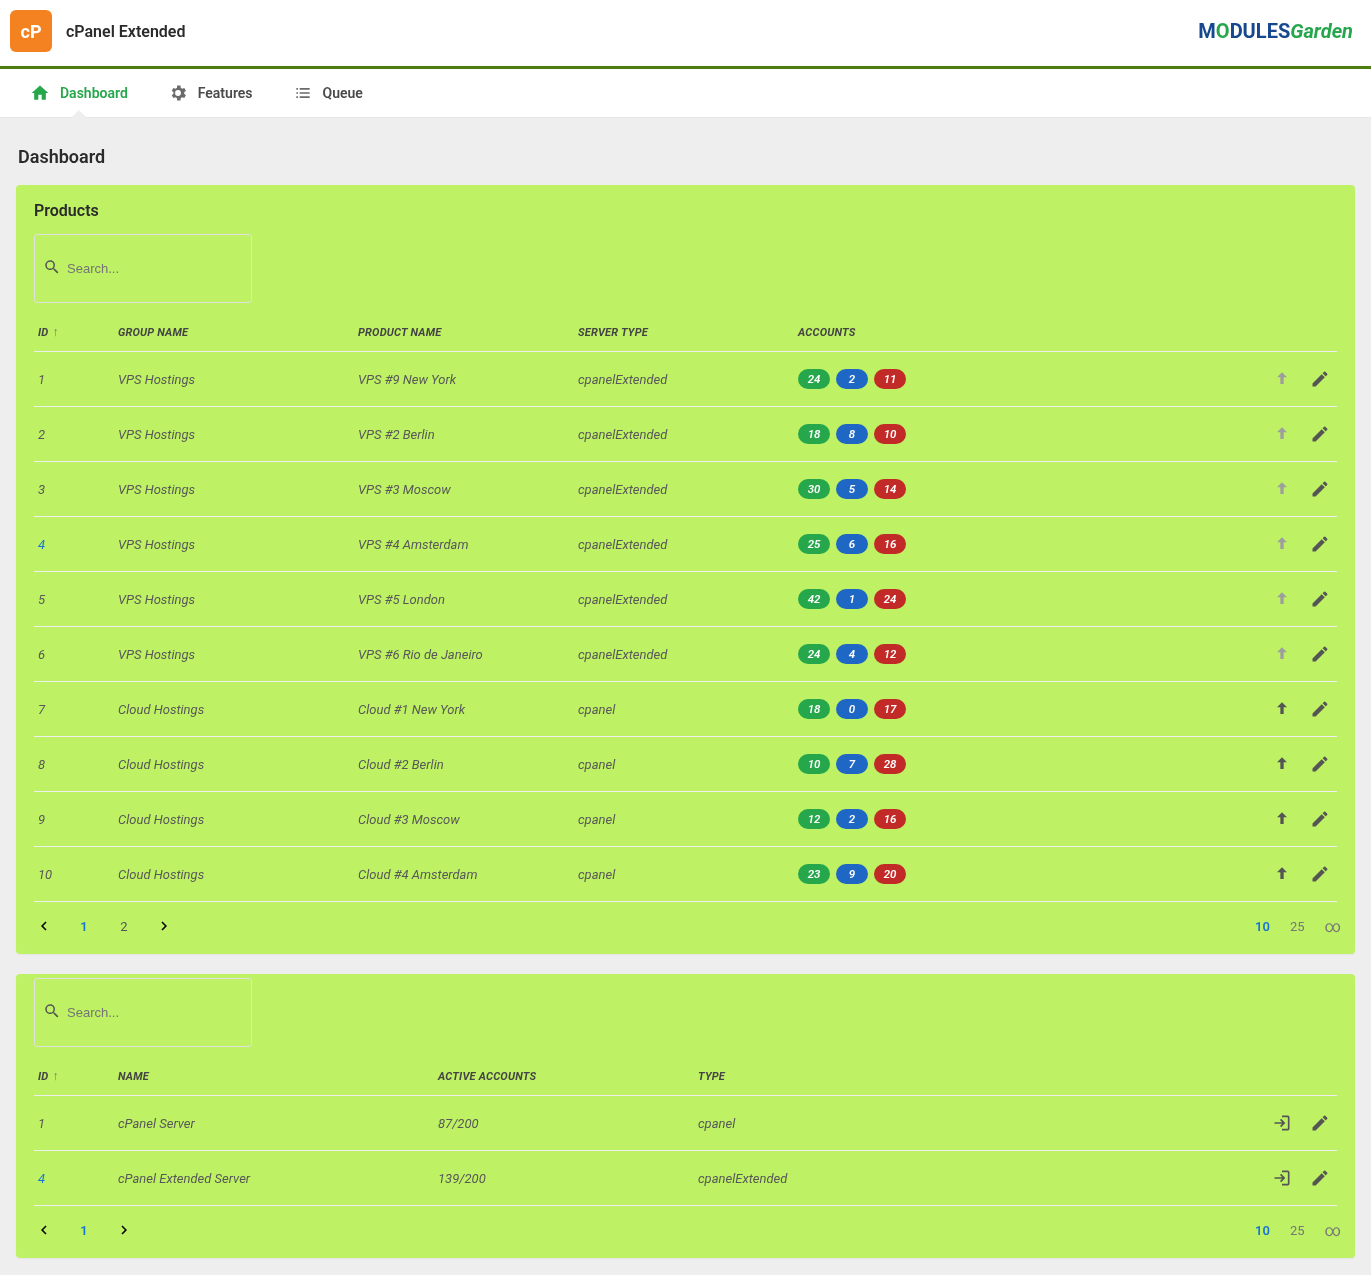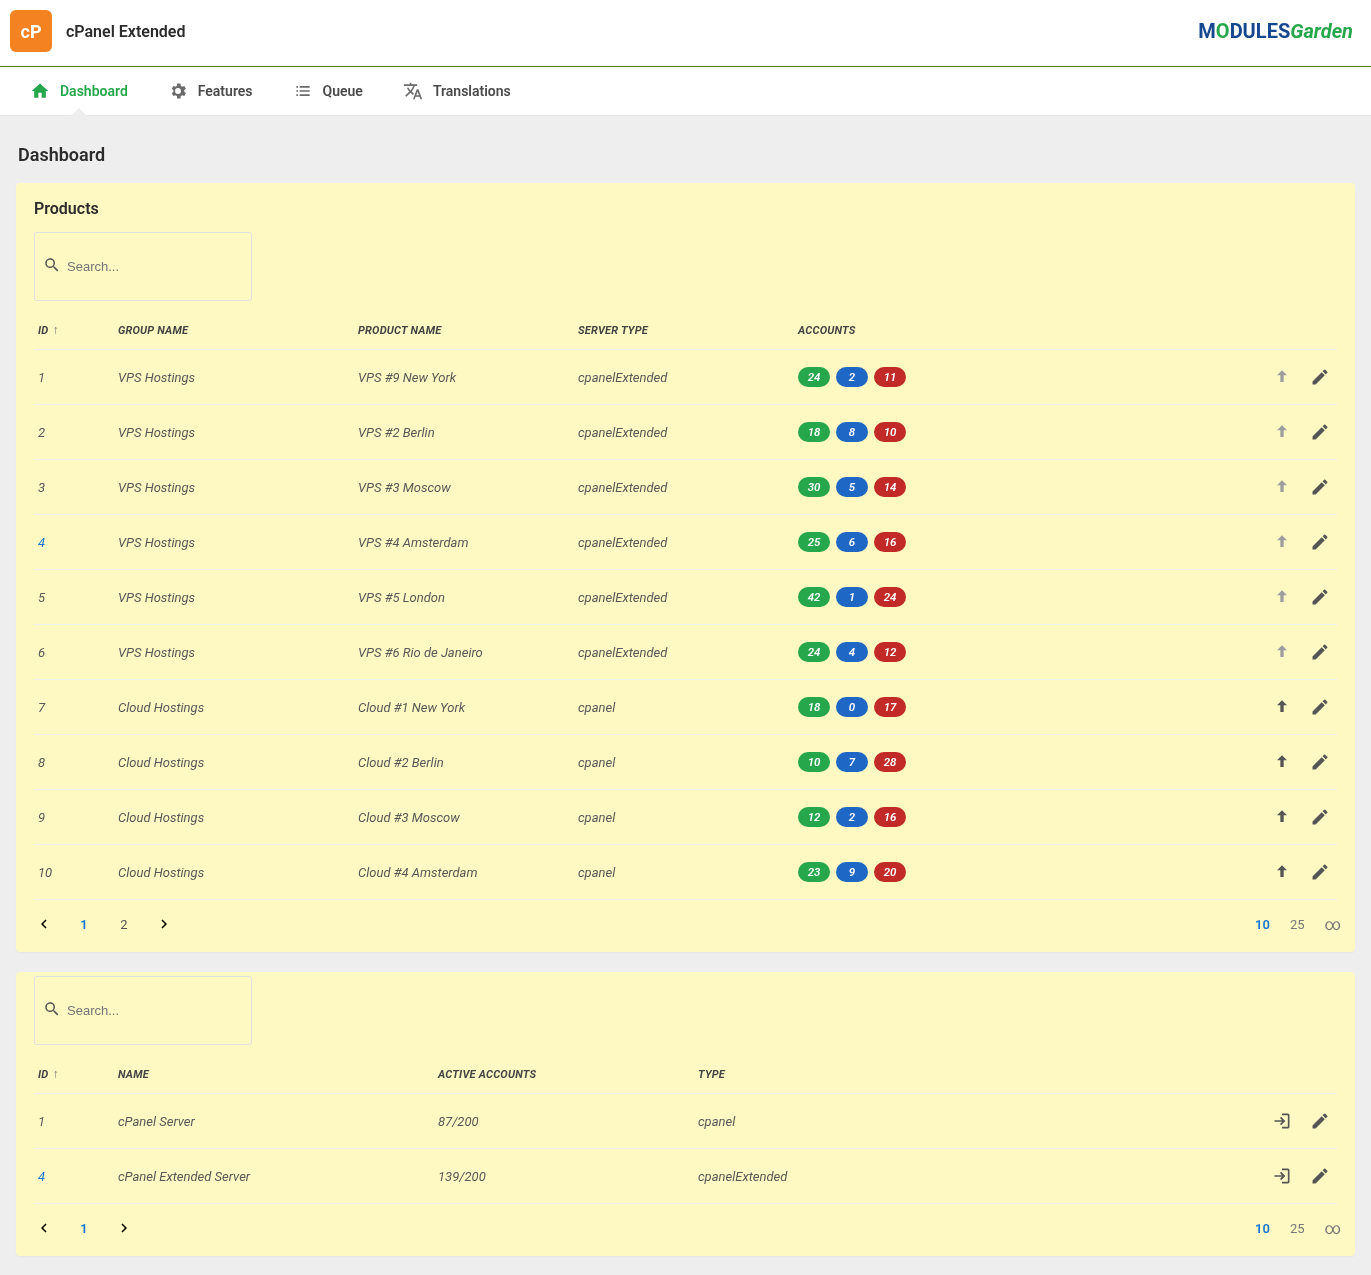--- a/index.html
+++ b/index.html
@@ -1,37 +1,37 @@
 <!DOCTYPE html>
 <html><head>
 <meta charset="utf-8">
 <style>
 * { box-sizing: border-box; margin: 0; padding: 0; }
 body { font-family: -apple-system, BlinkMacSystemFont, "Segoe UI", Roboto, Helvetica, Arial, sans-serif; font-size: 13px; color: #5e5e5e; background: #eeeeee; }
 
-.header { background: #fff; display: flex; align-items: center; justify-content: space-between; padding: 10px 18px 14px 10px; border-bottom: 1px solid #4d7c0f; }
+.header { background: #fff; display: flex; align-items: center; justify-content: space-between; padding: 10px 18px 14px 10px; border-bottom: 3px solid #4d7c0f; }
 .header-left { display: flex; align-items: center; gap: 14px; }
 .app-icon { width: 42px; height: 42px; background: #f58220; border-radius: 6px; display:flex; align-items:center; justify-content:center; color:#fff; font-weight:bold; font-size:18px; }
 .app-title { font-size: 16px; font-weight: 600; color: #2b2b2b; }
 .logo { font-size: 20px; font-weight: 700; }
 .logo .m1 { color:#16488f; }
 .logo .o2 { color:#26a74c; }
 .logo .g { color:#26a74c; font-style: italic; font-weight:700; }
 
 .navbar { background:#fff; display:flex; align-items:center; padding: 0 10px; border-bottom: 1px solid #e6e6e6; }
 .nav-item { display:flex; align-items:center; gap:10px; padding: 14px 20px; color:#4a4a4a; font-size:14px; font-weight:600; cursor:pointer; position:relative; }
 .nav-item.active { color:#26a74c; }
 .nav-item.active::after { content:''; position:absolute; bottom:-1px; left:50%; transform:translateX(-50%); width:0; height:0; border-left:8px solid transparent; border-right:8px solid transparent; border-bottom:8px solid #eeeeee; }
 .nav-icon { width:20px; height:20px; display:inline-flex; align-items:center; justify-content:center; fill:currentColor; color:#6b6b6b; }
 .nav-item.active .nav-icon { color:#26a74c; }
 
 .page { padding: 16px; }
 .page-title { font-size:18px; font-weight:600; color:#2b2b2b; margin: 12px 0 18px 2px; }
 
-.card { background:#fef9c3; border-radius:4px; margin-bottom:20px; box-shadow: 0 1px 2px rgba(0,0,0,0.04); margin-top: 16px; }
+.card { background:#bef264; border-radius:4px; margin-bottom:20px; box-shadow: 0 1px 2px rgba(0,0,0,0.04); margin-top: 16px; }
 .card-header { padding: 16px 18px 10px; font-size:16px; font-weight:600; color:#2b2b2b; }
 .card-body { padding: 4px 18px 0; }
 
 .search-wrap { display:flex; align-items:center; border:1px solid #e0e0e0; border-radius:3px; padding:22px 8px; width:218px; margin-bottom:10px; }
 .search-wrap svg { width:18px; height:18px; fill:#555; }
 .search-wrap input { border:none; outline:none; font-size:13px; color:#666; padding:4px 6px; width:100%; background:transparent; }
 
 table { width:100%; border-collapse: collapse; font-style: italic; }
 thead th { text-align:left; font-size:11px; font-weight:700; color:#444; letter-spacing:0.2px; padding: 12px 4px; text-transform:uppercase; border-bottom:1px solid #eee; }
 tbody td { padding: 14px 4px; font-size:13px; color:#585858; border-bottom:1px solid #f0f0f0; vertical-align:middle; }
@@ -134,28 +134,20 @@
       </span>
     <span>Features</span>
   </div>
   <div class="nav-item">
     <span class="nav-icon">
         <svg>
           <use href="#i-list"></use>
         </svg>
       </span>
     <span>Queue</span>
-  </div>
-  <div class="nav-item">
-    <span class="nav-icon">
-        <svg>
-          <use href="#i-translate"></use>
-        </svg>
-      </span>
-    <span>Translations</span>
   </div>
 </div>
 
 <div class="page">
   <div class="page-title">Dashboard</div>
 
   <div class="card">
     <div class="card-header">Products</div>
     <div class="card-body">
       <div class="search-wrap">

